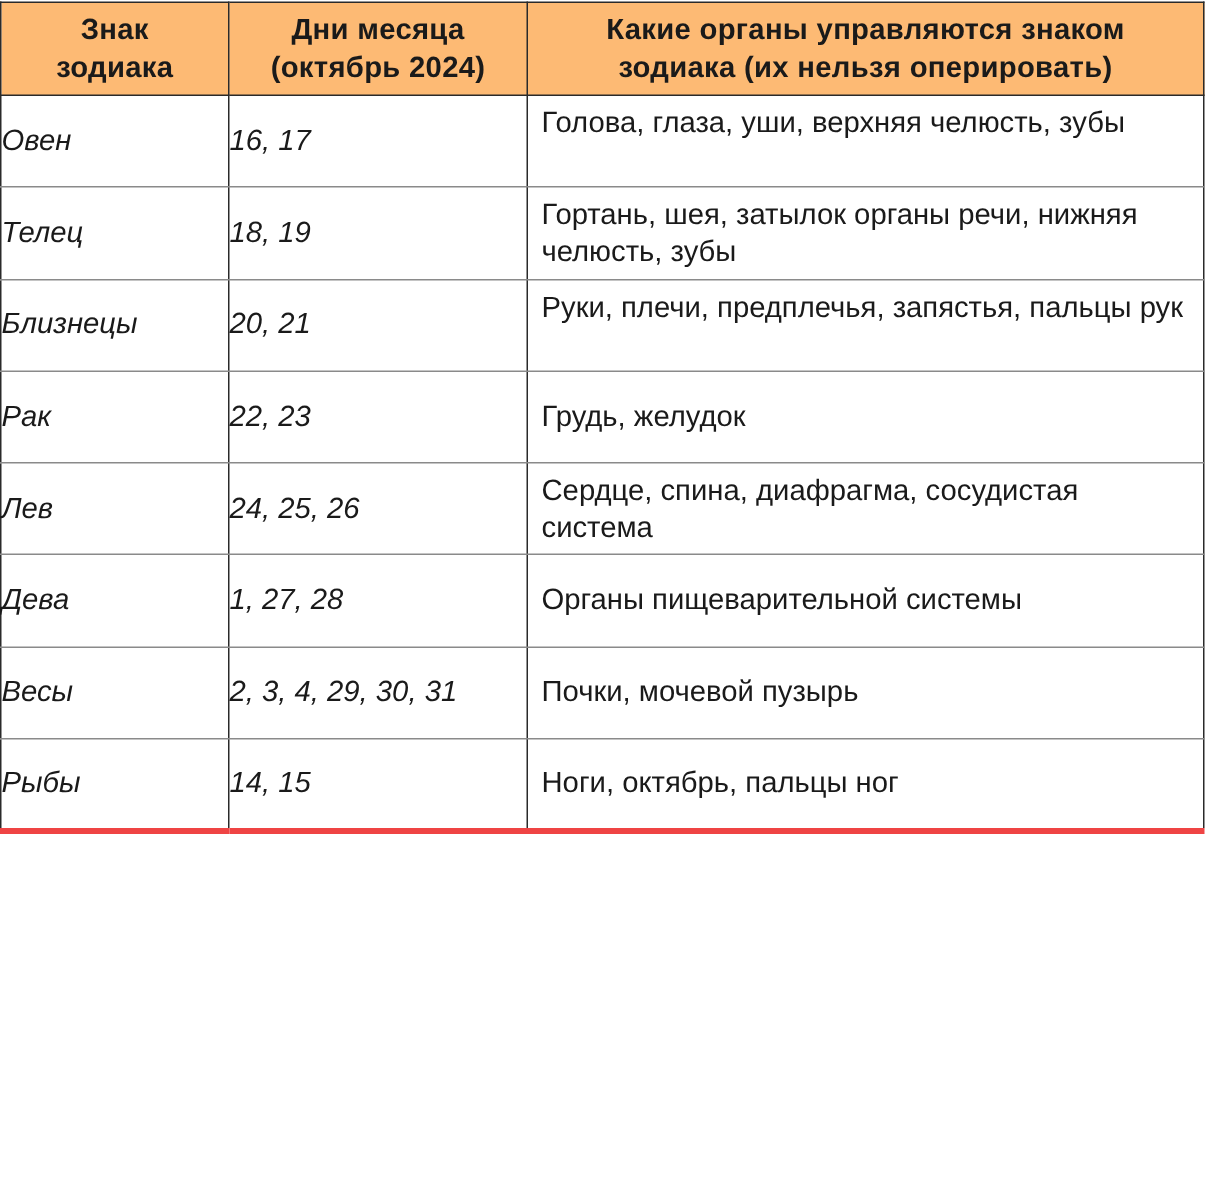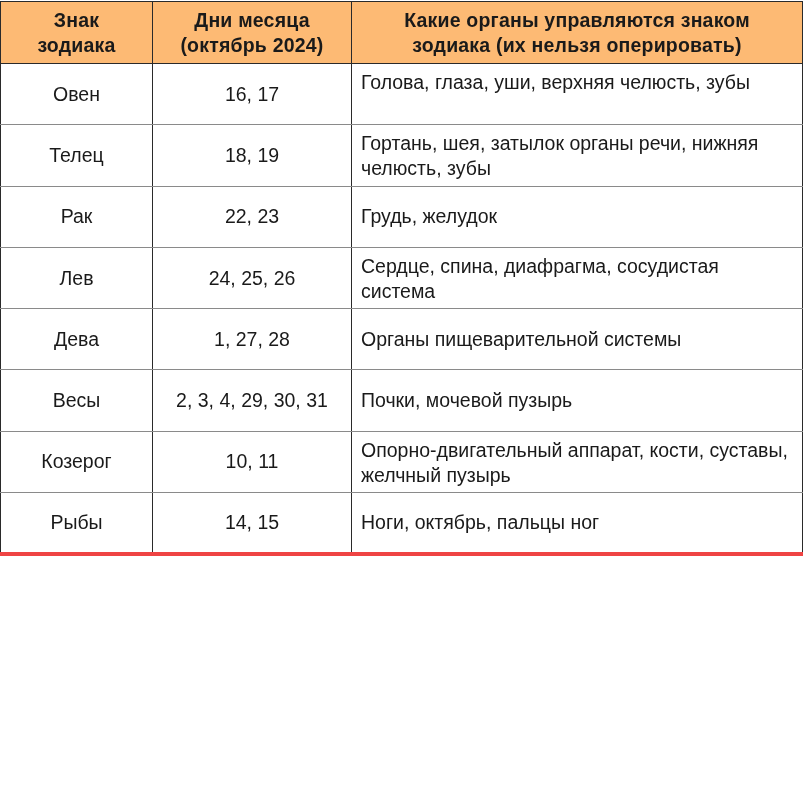--- a/index.html
+++ b/index.html
@@ -5,21 +5,21 @@
   html, body { margin:0; padding:0; background:#ffffff; }
   body { width:803px; height:800px; overflow:hidden; font-family:"Liberation Sans", "DejaVu Sans", sans-serif; color:#1a1a1a; }
   table { border-collapse:collapse; width:802px; table-layout:fixed; margin:0; position:absolute; left:0; top:1px; }
   col.c1 { width:152px; } col.c2 { width:199px; } col.c3 { width:451px; }
   th, td { border:1.5px solid #2a2a2a; padding:0; font-size:19.5px; line-height:25px; }
   tbody tr td { border-top:1.5px solid #8a8a8a; border-bottom:1.5px solid #8a8a8a; }
   tbody tr:last-child td { border-bottom:4px solid #ef4444; }
   thead tr { height:62px; background:#fdba74; }
   th { font-weight:bold; text-align:center; vertical-align:middle; letter-spacing:0.2px; }
   tbody tr { height:61.3px; }
-  td.sign, td.days { text-align:center; vertical-align:middle; }
+  td.sign, td.days { vertical-align:middle;font-style:italic; }
   td.organs { text-align:left; vertical-align:top; padding:6px 8px 0 9px;margin-top:10px; }
   td.organs.single { vertical-align:middle; padding-top:0; }
 </style>
 </head>
 <body>
 
 <table>
   <colgroup>
       <col class="c1">
       <col class="c2">
@@ -37,43 +37,43 @@
       <td class="sign">Овен</td>
       <td class="days">16, 17</td>
       <td class="organs">Голова, глаза, уши, верхняя челюсть, зубы</td>
     </tr>
     <tr>
       <td class="sign">Телец</td>
       <td class="days">18, 19</td>
       <td class="organs">Гортань, шея, затылок органы речи, нижняя челюсть, зубы</td>
     </tr>
     <tr>
+      <td class="sign">Близнецы</td>
+      <td class="days">20, 21</td>
+      <td class="organs">Руки, плечи, предплечья, запястья, пальцы рук</td>
+    </tr>
+    <tr>
       <td class="sign">Рак</td>
       <td class="days">22, 23</td>
       <td class="organs single">Грудь, желудок</td>
     </tr>
     <tr>
       <td class="sign">Лев</td>
       <td class="days">24, 25, 26</td>
       <td class="organs">Сердце, спина, диафрагма, сосудистая система</td>
     </tr>
     <tr>
       <td class="sign">Дева</td>
       <td class="days">1, 27, 28</td>
       <td class="organs single">Органы пищеварительной системы</td>
     </tr>
     <tr>
       <td class="sign">Весы</td>
       <td class="days">2, 3, 4, 29, 30, 31</td>
       <td class="organs single">Почки, мочевой пузырь</td>
     </tr>
     <tr>
-      <td class="sign">Козерог</td>
-      <td class="days">10, 11</td>
-      <td class="organs">Опорно-двигательный аппарат, кости, суставы, желчный пузырь</td>
-    </tr>
-    <tr>
       <td class="sign">Рыбы</td>
       <td class="days">14, 15</td>
       <td class="organs single">Ноги, октябрь, пальцы ног</td>
     </tr>
   </tbody>
 </table>
 
 </body></html>

